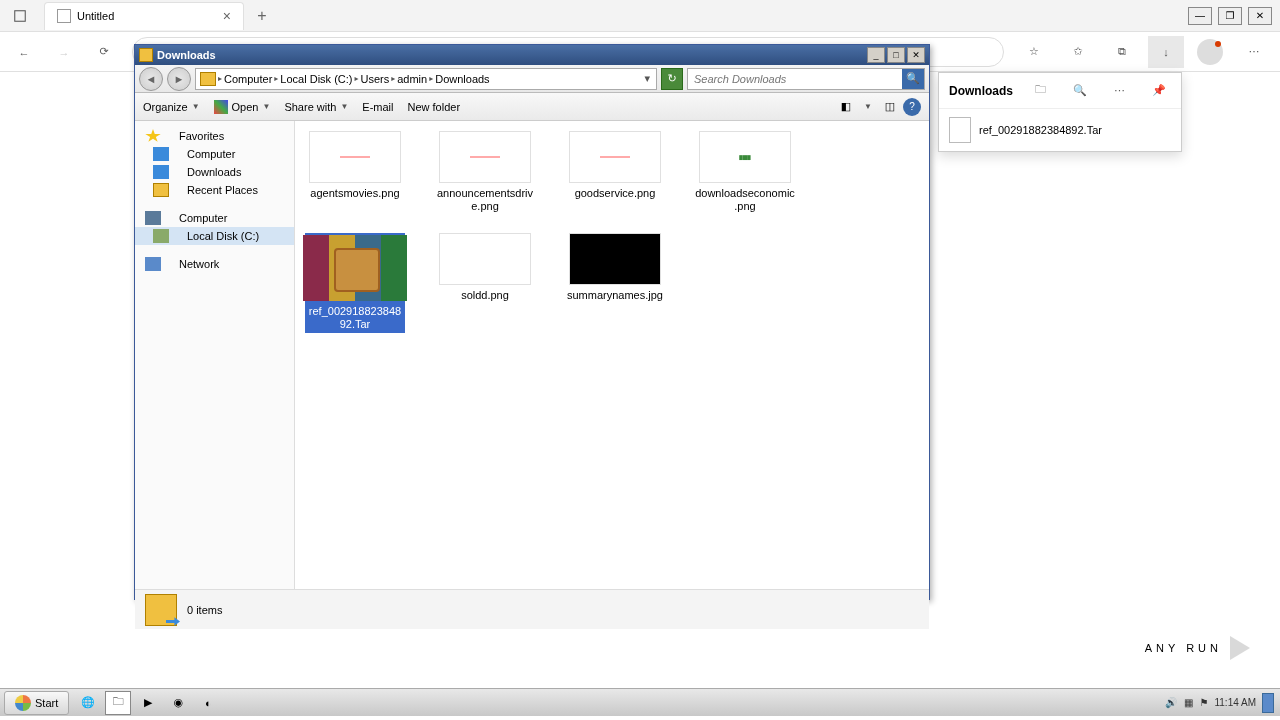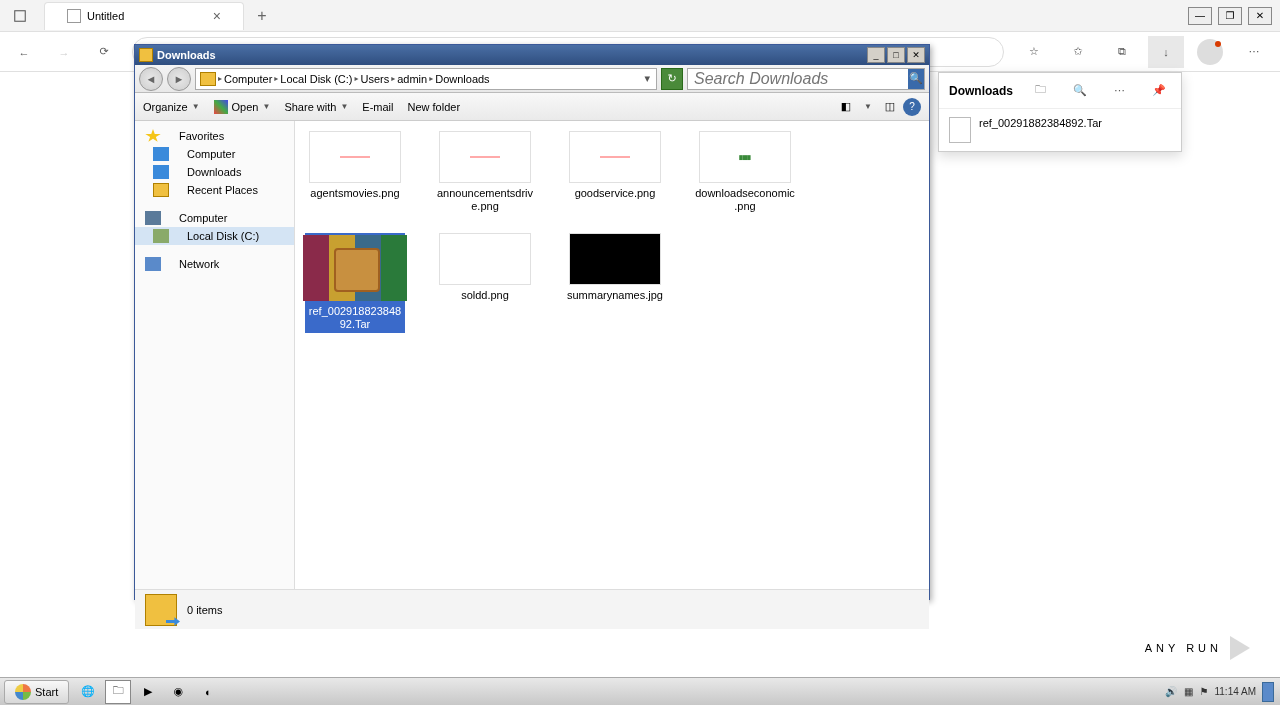--- a/index.html
+++ b/index.html
@@ -2,62 +2,62 @@
 <html><head>
 <meta charset="utf-8">
 <style>
 *{box-sizing:border-box;margin:0;padding:0;font-family:"Segoe UI",Tahoma,sans-serif;font-size:11px;color:#000}
 body{width:1280px;height:720px;background:#fff;overflow:hidden;position:relative}
 
 
 .browser-tabs{height:32px;background:#f3f3f3;display:flex;align-items:center;border-bottom:1px solid #e0e0e0}
 .tab-btn{width:40px;height:32px;display:flex;align-items:center;justify-content:center}
 .tab-btn svg{width:14px;height:14px;fill:#555}
-.tab{display:flex;align-items:center;background:#fff;height:28px;padding:0 22px;border-radius:4px 4px 0 0;margin-left:4px;min-width:200px;border:1px solid #e0e0e0;border-bottom:none}
+.tab{display:flex;align-items:center;background:#fff;height:28px;padding:0 12px;border-radius:4px 4px 0 0;margin-left:4px;min-width:200px;border:1px solid #e0e0e0;border-bottom:none}
 .tab .ficon{width:14px;height:14px;border:1px solid #999;margin-right:6px}
 .tab .close{margin-left:auto;color:#666;font-size:14px}
 .newtab{width:28px;height:28px;display:flex;align-items:center;justify-content:center;color:#666;font-size:16px;margin-left:4px}
 .winctrl{margin-left:auto;display:flex;gap:6px;padding-right:8px}
 .winctrl span{width:24px;height:18px;border:1px solid #888;display:flex;align-items:center;justify-content:center;font-size:10px;background:#eee}
 
 .browser-bar{height:40px;display:flex;align-items:center;padding:0 8px;gap:8px;border-bottom:1px solid #e0e0e0}
 .bbtn{width:32px;height:32px;display:flex;align-items:center;justify-content:center;color:#555;border-radius:4px}
 .addr{flex:1;height:30px;border:1px solid #ddd;border-radius:15px;display:flex;align-items:center;padding:0 10px;margin:0 4px;background:#fff}
 .addr .info{width:16px;height:16px;border:1px solid #888;border-radius:50%;display:flex;align-items:center;justify-content:center;font-size:9px;color:#555}
 .rbtn{width:36px;height:32px;display:flex;align-items:center;justify-content:center;color:#555}
 .rbtn.dl{background:#e8e8e8}
 .avatar{width:26px;height:26px;border-radius:50%;background:#ddd;position:relative}
 .avatar::after{content:"";position:absolute;top:2px;right:2px;width:6px;height:6px;background:#d83b01;border-radius:50%}
 
 
 .dlpop{position:absolute;right:98px;top:72px;width:244px;background:#fff;border:1px solid #ccc;box-shadow:0 4px 12px rgba(0,0,0,.15);z-index:5}
 .dlpop-h{display:flex;align-items:center;padding:8px 10px;border-bottom:1px solid #eee}
 .dlpop-h span:first-child{font-weight:600;font-size:12px}
 .dlpop-h .ic{margin-left:auto;width:24px;text-align:center;color:#555}
-.dlpop-item{display:flex;align-items:flex-start;padding:8px 10px;gap:8px}
+.dlpop-item{display:flex;align-items:center;padding:8px 10px;gap:8px}
 .dlpop-item .fic{width:22px;height:26px;background:#fff;border:1px solid #bbb;position:relative}
 .dlpop-item .nm{flex:1;font-size:11px;overflow:hidden;text-overflow:ellipsis;white-space:nowrap}
 
 
 .explorer{position:absolute;left:134px;top:44px;width:796px;height:556px;background:#fff;border:1px solid #3b5998;box-shadow:2px 2px 6px rgba(0,0,0,.3);z-index:10}
 .ex-title{height:20px;background:linear-gradient(#4a6fa5,#2f4e7f);display:flex;align-items:center;padding:0 4px}
 .ex-title .fic{width:14px;height:14px;background:#f0c040;border:1px solid #b08000;margin-right:4px}
 .ex-title .t{color:#fff;font-weight:bold;font-size:11px}
 .ex-title .wctl{margin-left:auto;display:flex}
 .ex-title .wctl span{width:18px;height:16px;background:#d4d0c8;border:1px solid #888;margin-left:2px;display:flex;align-items:center;justify-content:center;font-size:9px}
 
 .ex-addr{height:28px;background:linear-gradient(#f4f4f4,#e8e8e8);display:flex;align-items:center;padding:0 4px;border-bottom:1px solid #bbb;gap:4px}
 .navbtn{width:24px;height:24px;border-radius:50%;background:radial-gradient(#e8e8e8,#ccc);border:1px solid #999;display:flex;align-items:center;justify-content:center;color:#666}
 .crumbs{flex:1;height:22px;background:#fff;border:1px solid #aaa;display:flex;align-items:center;padding:0 2px}
 .crumbs .fic{width:16px;height:14px;background:#f0c040;border:1px solid #b08000;margin:0 2px}
 .crumbs .seg{padding:0 2px;display:flex;align-items:center;gap:2px}
 .crumbs .ar{color:#555;font-size:8px}
 .refresh{width:22px;height:22px;background:#4a8a3a;border:1px solid #2a6a1a;display:flex;align-items:center;justify-content:center;color:#fff}
 .srch{width:238px;height:22px;background:#fff;border:1px solid #aaa;display:flex;align-items:center}
-.srch input{flex:1;border:none;outline:none;padding:0 6px;font-style:italic;color:#888;font-size:16px}
+.srch input{flex:1;border:none;outline:none;padding:0 6px;font-style:italic;color:#888;font-size:11px}
 .srch .go{width:22px;height:20px;background:#3a6aaa;display:flex;align-items:center;justify-content:center;color:#fff}
 
 .ex-tool{height:28px;background:linear-gradient(#f8f8f8,#eaeaea);display:flex;align-items:center;padding:0 8px;border-bottom:1px solid #ccc;gap:14px}
 .ex-tool .ti{display:flex;align-items:center;gap:4px;color:#333}
 .ex-tool .ar{font-size:8px;color:#555}
 .ex-tool .rtools{margin-left:auto;display:flex;gap:4px;align-items:center}
 .ex-tool .rtools span{width:18px;height:18px;display:flex;align-items:center;justify-content:center}
 .help{width:16px;height:16px;border-radius:50%;background:#3a6aaa;color:#fff;font-size:10px;display:flex;align-items:center;justify-content:center}
 
 .ex-body{display:flex;height:468px}
@@ -90,21 +90,21 @@
 .file.rar .thumb{border:none;width:104px;height:66px;background:linear-gradient(90deg,#8a2a4a 0 25%,#c8a030 25% 50%,#3a6a8a 50% 75%,#2a7a3a 75%);position:relative}
 .file.rar .thumb::after{content:"";position:absolute;left:30%;top:20%;width:40%;height:60%;background:#c89040;border:2px solid #a06020;border-radius:4px}
 .file.sel{background:#3a6aca;padding:2px}
 .file.sel .fn{color:#fff}
 
 .ex-status{height:40px;border-top:1px solid #ddd;display:flex;align-items:center;padding:0 10px;gap:10px;background:#f4f4f4}
 .ex-status .fic{width:32px;height:32px;background:#f0c040;border:1px solid #b08000;position:relative}
 .ex-status .fic::after{content:"";position:absolute;right:-4px;bottom:-4px;width:14px;height:14px;background:#3a8adb;clip-path:polygon(0 40%,60% 40%,60% 20%,100% 50%,60% 80%,60% 60%,0 60%)}
 
 
-.taskbar{position:absolute;left:0;bottom:15px;width:100%;height:28px;background:linear-gradient(#e8e8e8,#c8c8c8);border-top:1px solid #aaa;display:flex;align-items:center}
+.taskbar{position:absolute;left:0;bottom:4px;width:100%;height:28px;background:linear-gradient(#e8e8e8,#c8c8c8);border-top:1px solid #aaa;display:flex;align-items:center}
 .start{height:24px;padding:0 10px;background:linear-gradient(#f8f8f8,#d8d8d8);border:1px solid #aaa;border-radius:3px;margin:0 4px;display:flex;align-items:center;gap:4px}
 .start .orb{width:16px;height:16px;border-radius:50%;background:conic-gradient(#e74 0 25%,#7b4 25% 50%,#48c 50% 75%,#ec4 75%)}
 .tb-ic{width:26px;height:24px;display:flex;align-items:center;justify-content:center;margin:0 2px}
 .tb-ic.act{background:#fff;border:1px solid #888}
 .tray{margin-left:auto;display:flex;align-items:center;gap:6px;padding:0 6px}
 .tray span{font-size:10px;color:#333}
 
 
 .wm{position:absolute;right:30px;bottom:60px;font-size:36px;font-weight:300;color:rgba(180,180,180,.5);letter-spacing:4px;display:flex;align-items:center;gap:8px}
 .wm .tri{width:0;height:0;border-left:20px solid rgba(180,180,180,.5);border-top:12px solid transparent;border-bottom:12px solid transparent}

